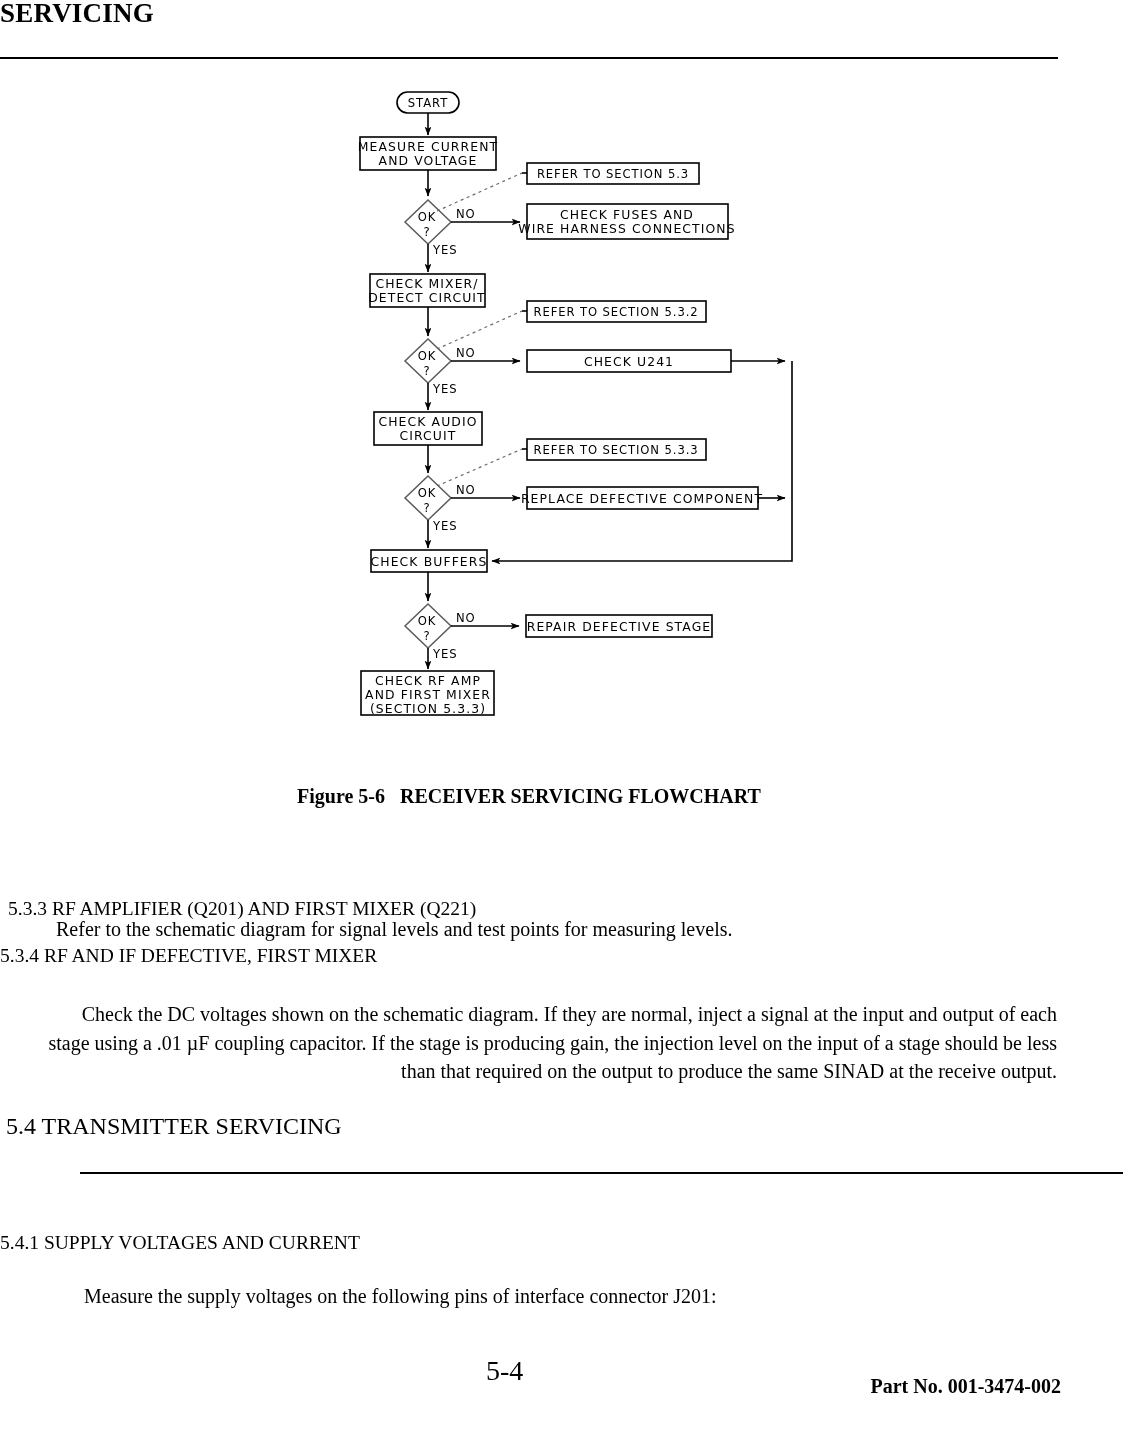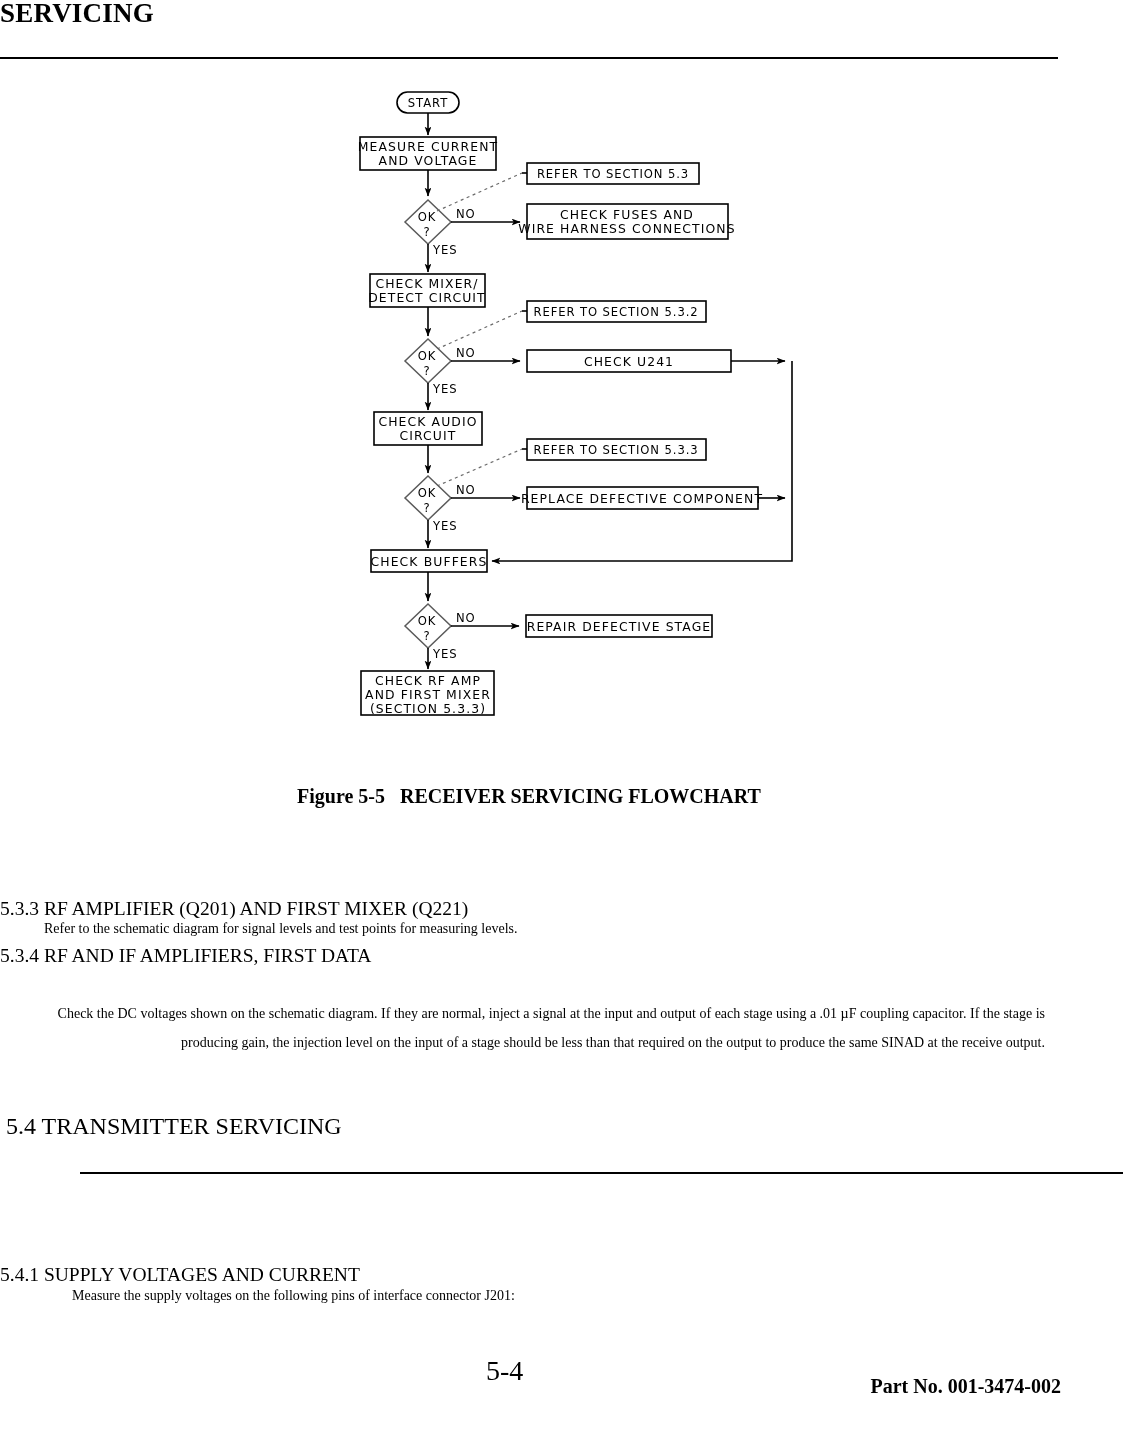--- a/index.html
+++ b/index.html
@@ -101,29 +101,29 @@
     font-size: 20px;
     font-weight: bold;
     white-space: pre;
   }
   .sec-head {
     position: absolute;
     left: 0px;
     font-size: 19.5px;
     white-space: nowrap;
   }
-  #sec-533 { top: 898px; }
+  #sec-533 { top: 898px; padding-left: 8px; }
   #sec-534 { top: 945px; }
-  #sec-541 { top: 1232px; margin-top: 32px; }
+  #sec-541 { top: 1232px; }
 
   .para {
     position: absolute;
-    left: 0px;
+    left: 12px;
     width: 1045px;
-    font-size: 14px;
+    font-size: 20px;
     line-height: 28.5px;
     text-indent: 44px;
     text-align: left;
   }
   #para-533 { top: 915px; width: 1045px; }
   #para-534 { top: 1000px; text-align: right; }
   #para-541 { top: 1282px; padding-left: 28px; }
 
   #sec-54-head {
     position: absolute;
@@ -310,26 +310,26 @@
       <path class="fc-line" d="M384,568 L384,589" marker-end="url(#arr)"></path>
       <g>
         <rect class="fc-box" x="317" y="591" width="133" height="44"></rect>
         <text class="fc-text" x="384" y="601">CHECK RF AMP</text>
         <text class="fc-text" x="384" y="615">AND FIRST MIXER</text>
         <text class="fc-text" x="384" y="629">(SECTION 5.3.3)</text>
       </g>
     </svg>
   </div>
 
-  <div id="figure-caption">Figure 5-5   RECEIVER SERVICING FLOWCHART</div>
+  <div id="figure-caption">Figure 5-6   RECEIVER SERVICING FLOWCHART</div>
 
   <div class="sec-head" id="sec-533">5.3.3  RF AMPLIFIER (Q201) AND FIRST MIXER (Q221)</div>
   <div class="para" id="para-533">Refer to the schematic diagram for signal levels and test points for measuring levels.</div>
 
-  <div class="sec-head" id="sec-534">5.3.4  RF AND IF AMPLIFIERS, FIRST DATA</div>
+  <div class="sec-head" id="sec-534">5.3.4  RF AND IF DEFECTIVE, FIRST MIXER</div>
   <div class="para" id="para-534">Check the DC voltages shown on the schematic diagram. If they are normal, inject a signal at the input and output of each stage using a .01 µF coupling capacitor. If the stage is producing gain, the injection level on the input of a stage should be less than that required on the output to produce the same SINAD at the receive output.</div>
 
   <div id="sec-54-head">5.4 TRANSMITTER SERVICING</div>
   <div id="sec-54-rule"></div>
 
   <div class="sec-head" id="sec-541">5.4.1  SUPPLY VOLTAGES AND CURRENT</div>
   <div class="para" id="para-541">Measure the supply voltages on the following pins of interface connector J201:</div>
 
 
   <div id="page-number">5-4</div>

